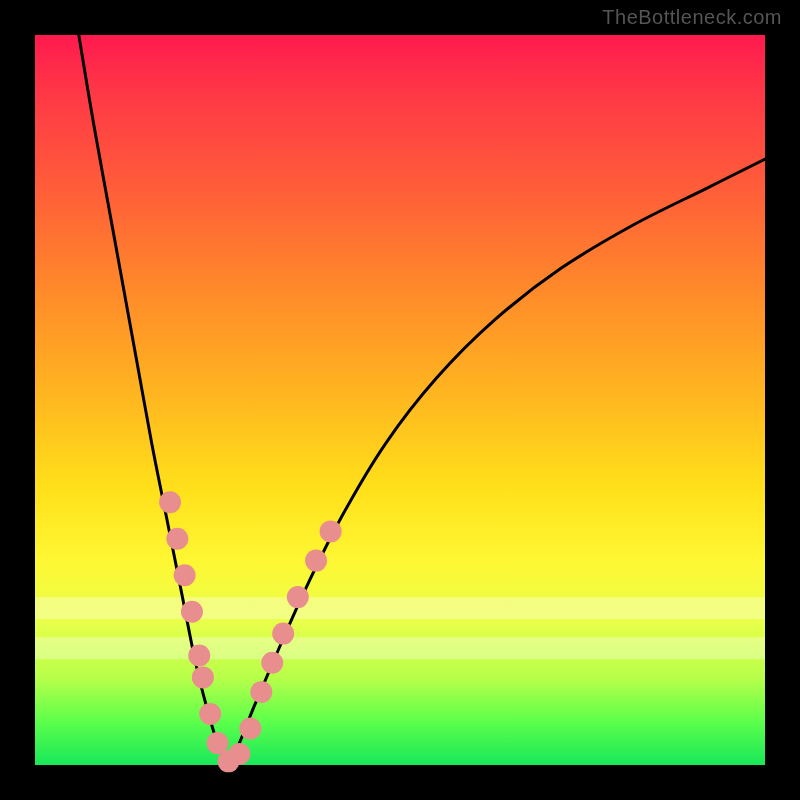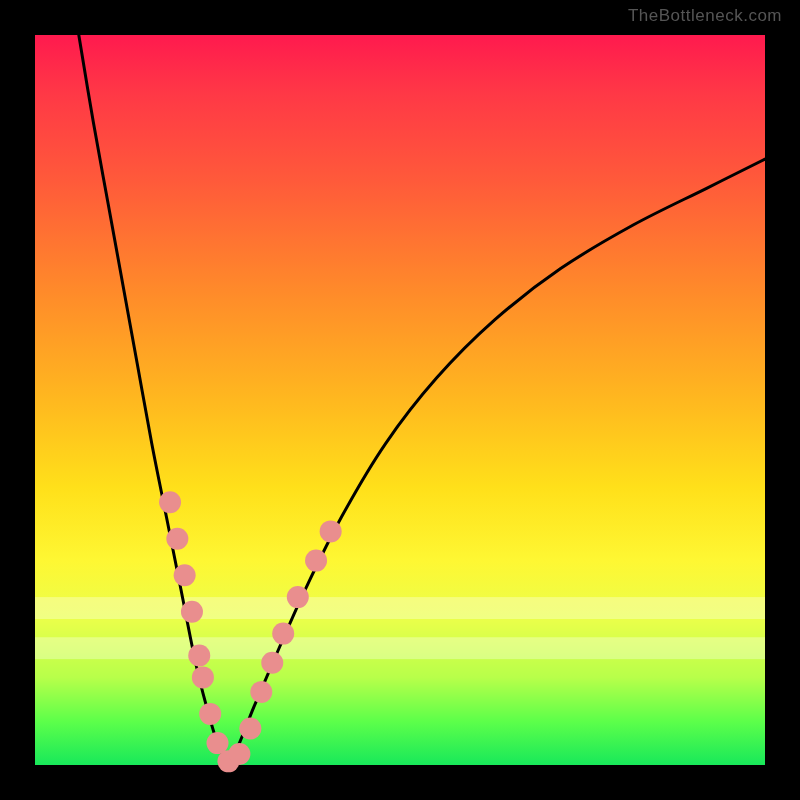--- a/index.html
+++ b/index.html
@@ -39,21 +39,21 @@
       #b8ff4a 88%,
       #5dff4a 94%,
       #18e85a 100%
     );
   }
   .watermark {
     position: absolute;
     top: 6px;
     right: 18px;
     color: #555;
-    font-size: 17px;
+    font-size: 20px;
     font-weight: 500;
     letter-spacing: 0.5px;
     user-select: none;
   }
   svg.curve {
     position: absolute;
     left: 0;
     top: 0;
     width: 730px;
     height: 730px;

